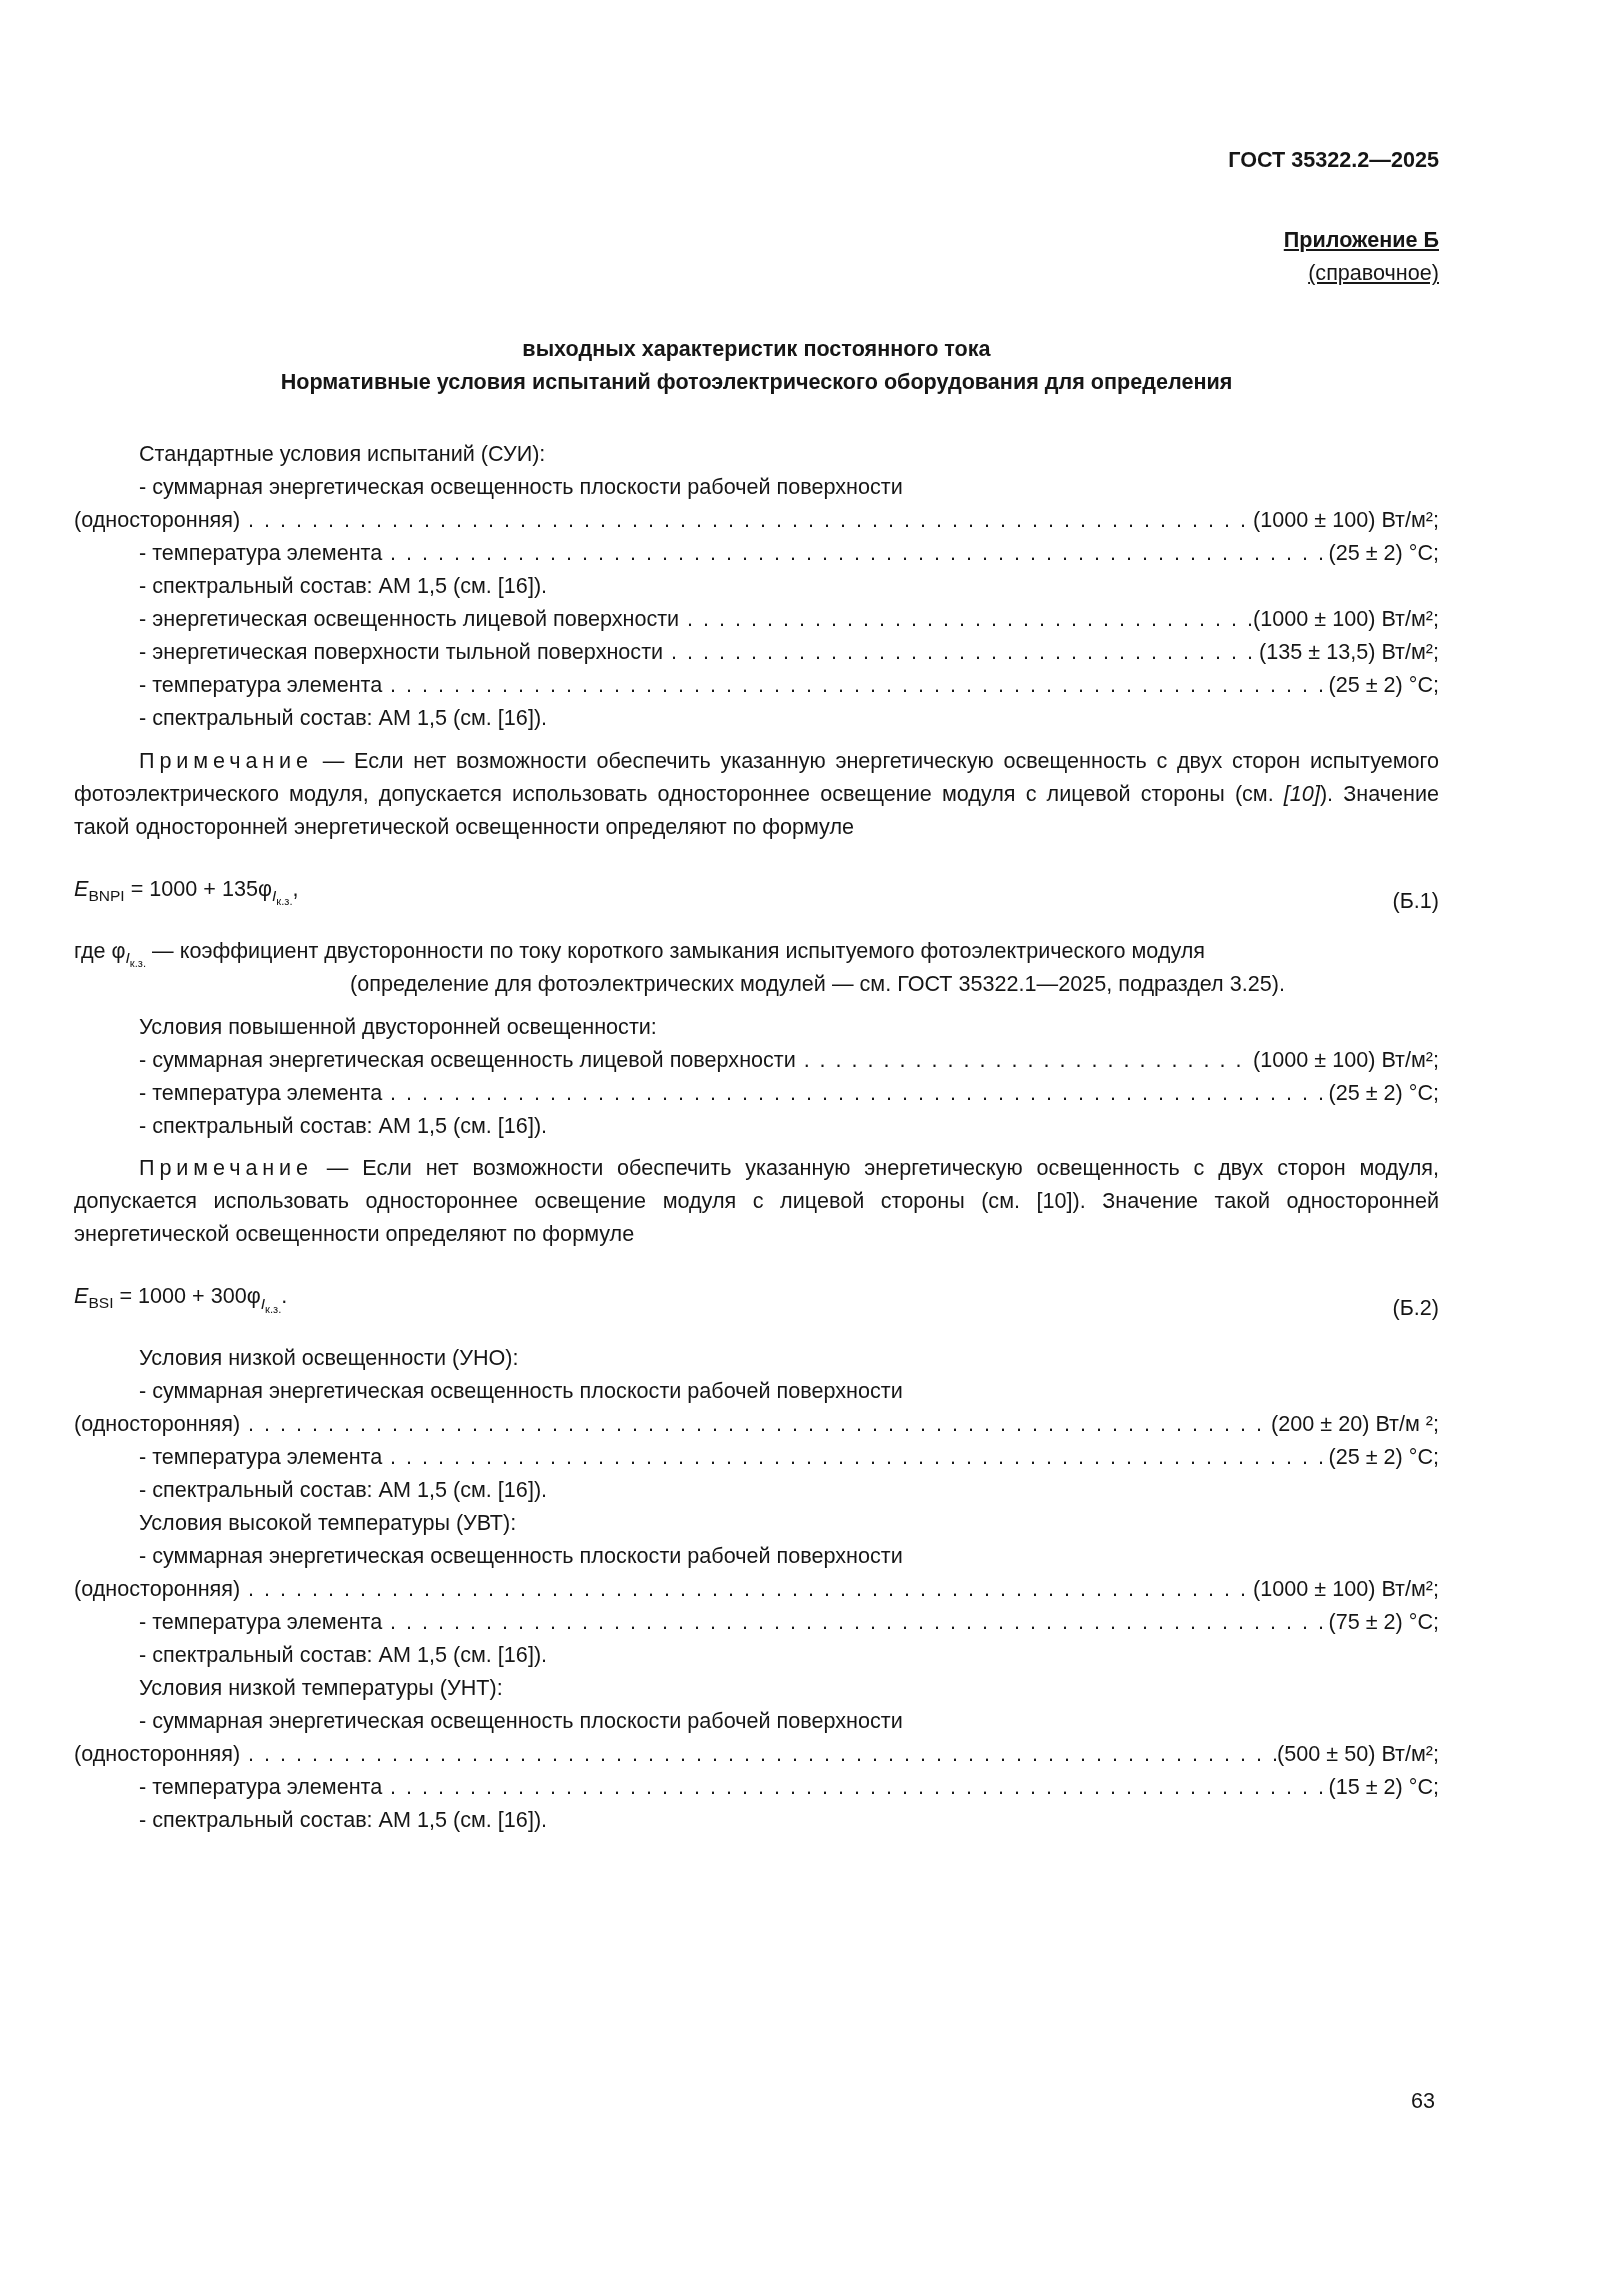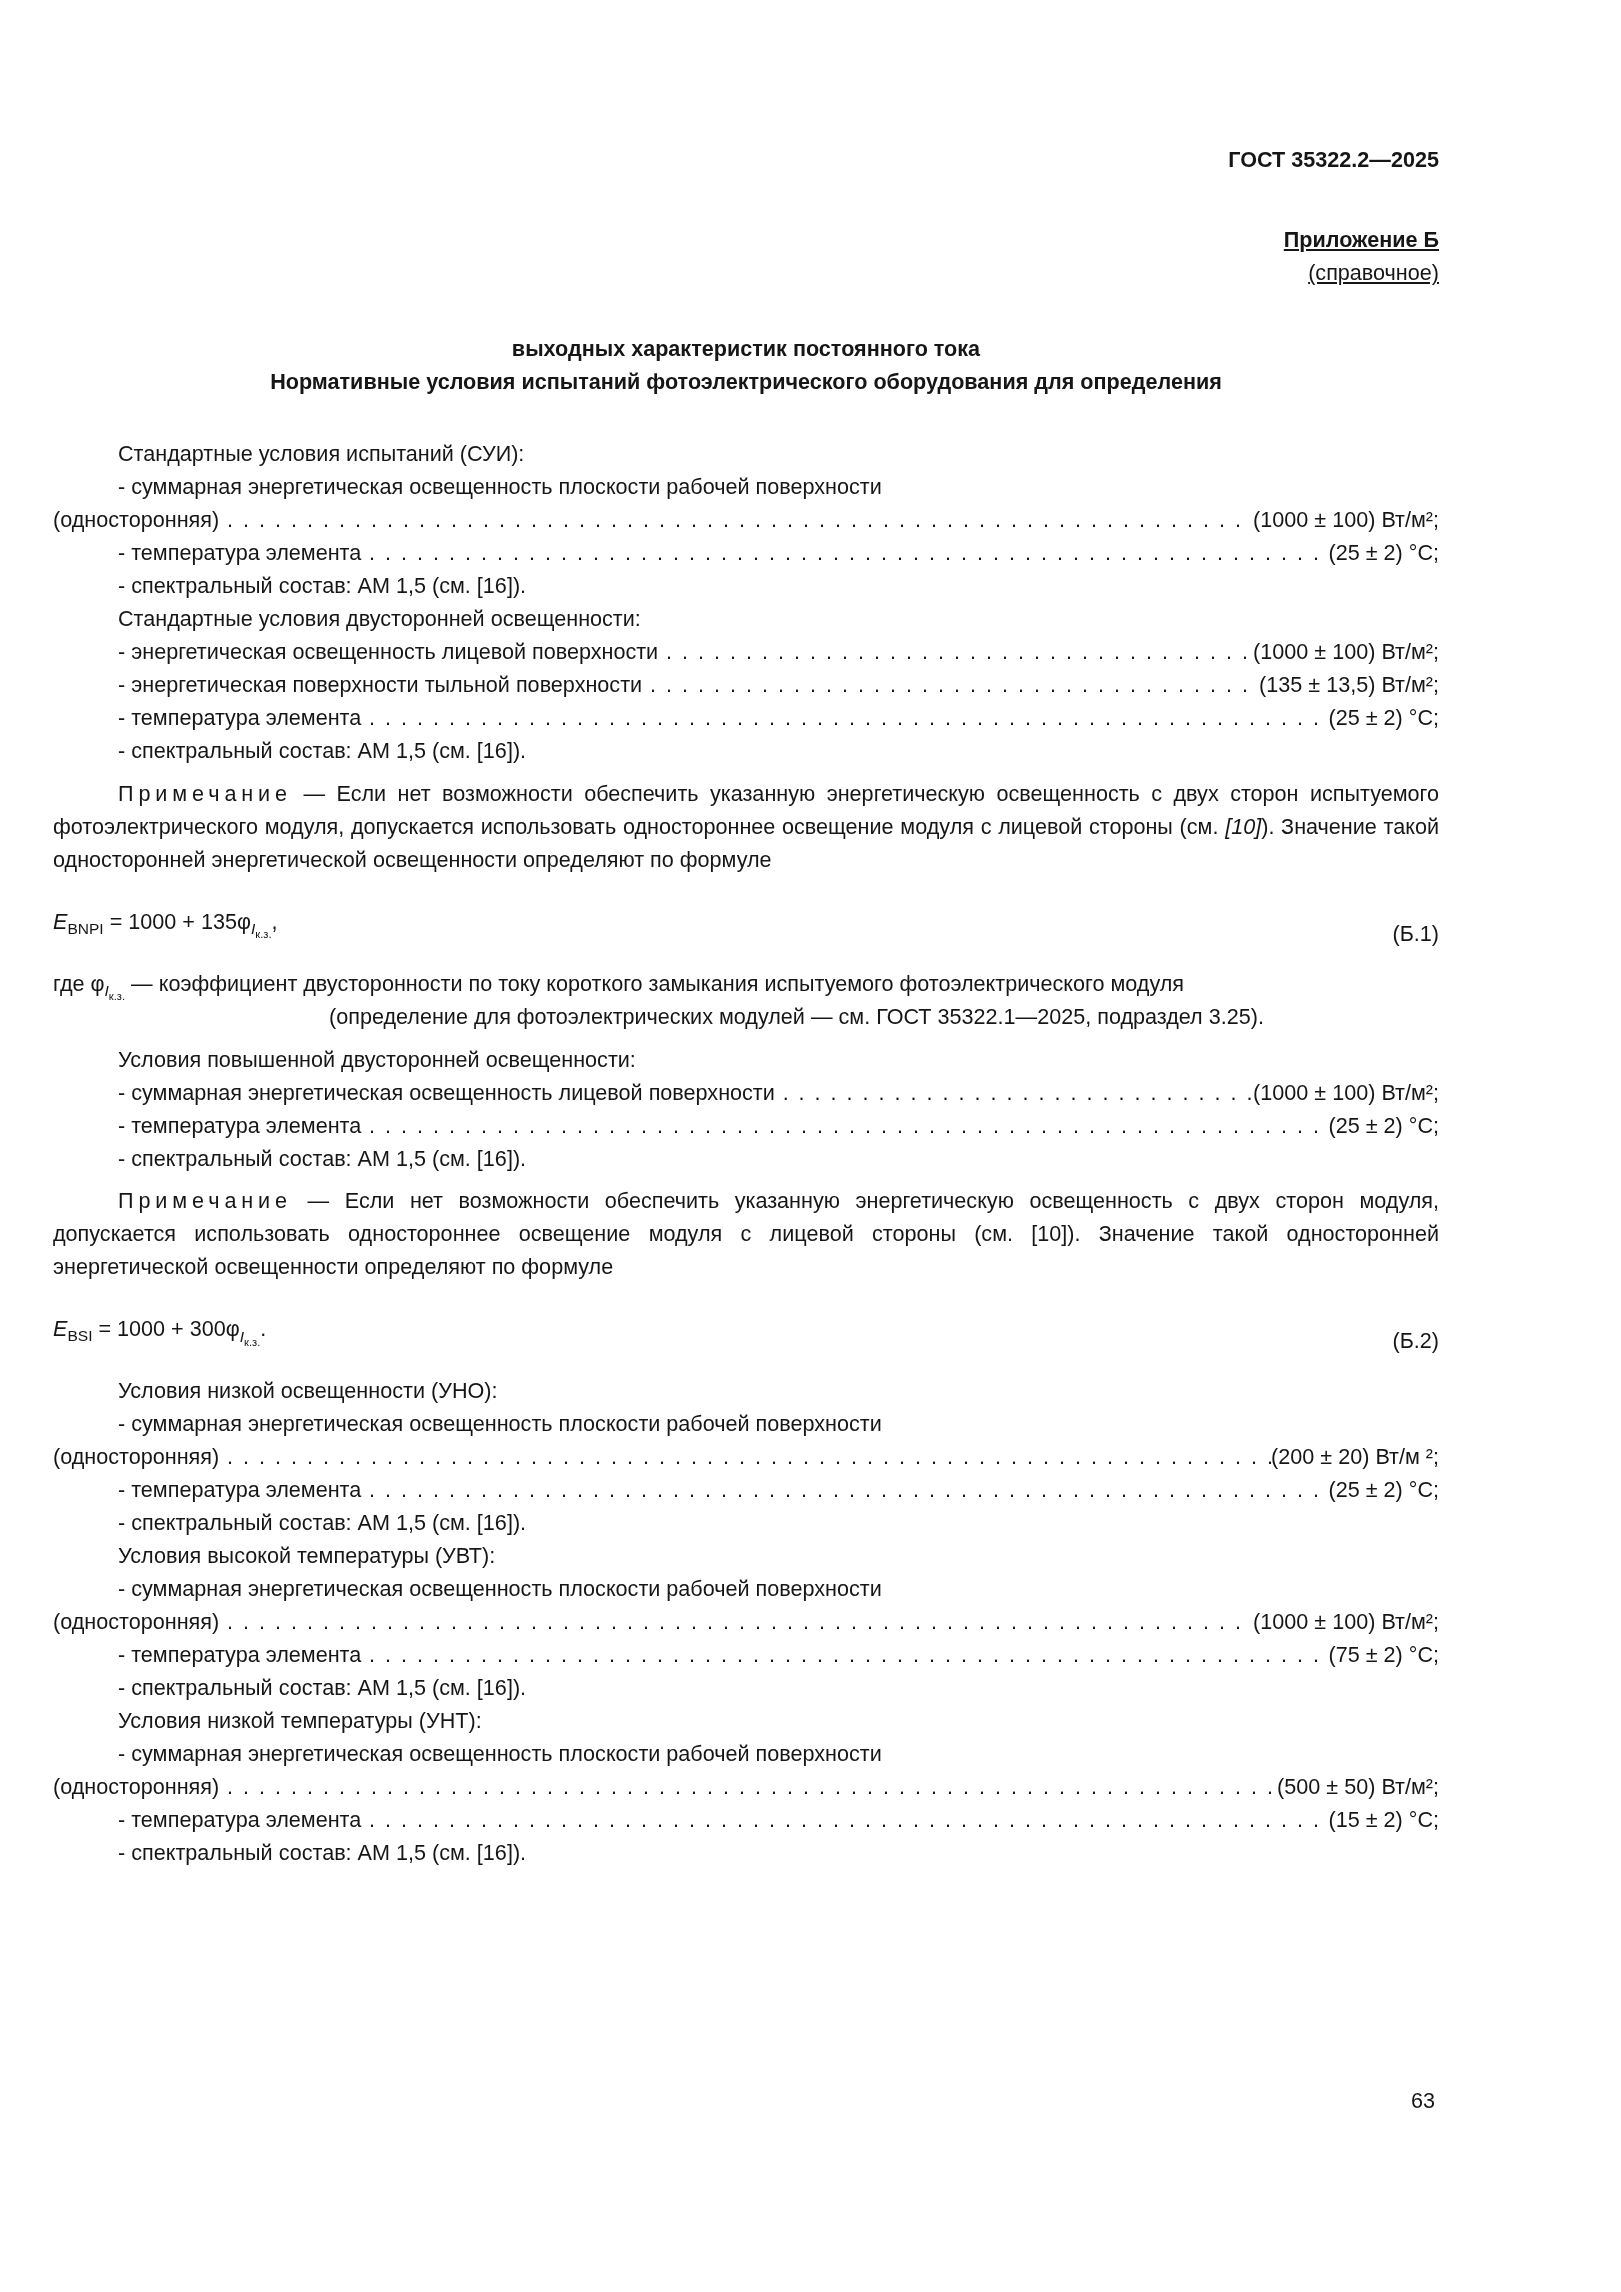--- a/index.html
+++ b/index.html
@@ -5,21 +5,21 @@
   * { margin: 0; padding: 0; box-sizing: border-box; }
   html, body { width: 1621px; height: 2293px; }
   body {
     background: #ffffff;
     color: #161616;
     font-family: "Liberation Sans", "DejaVu Sans", sans-serif;
     font-size: 21.6px;
     line-height: 33px;
     position: relative;
   }
-  .page { position: absolute; inset: 0; padding: 143px 182px 0 53px; }
+  .page { position: absolute; inset: 0; padding: 143px 182px 0 74px; }
 
   .doc-header { text-align: right; font-weight: 700; margin-bottom: 47px; }
 
   .appendix { text-align: right; margin-bottom: 43px; text-decoration: underline; }
   .appendix-label { font-weight: 700; }
 
   .title { text-align: center; font-weight: 700; margin-bottom: 39px; }
 
   .ind { padding-left: 65px; }
 
@@ -69,21 +69,20 @@
     <span class="dots"></span>
     <span class="dl-value">(1000 ± 100) Вт/м²;</span>
   </div>
   <div class="dotline">
     <span class="dl-label ind">- температура элемента</span>
     <span class="dots"></span>
     <span class="dl-value">(25 ± 2) °С;</span>
   </div>
   <div class="ind">- спектральный состав: АМ 1,5 (см. [16]).</div>
 
-  <div class="ind">Стандартные условия двусторонней освещенности:</div>
   <div class="dotline">
     <span class="dl-label ind">- энергетическая освещенность лицевой поверхности</span>
     <span class="dots"></span>
     <span class="dl-value">(1000 ± 100) Вт/м²;</span>
   </div>
   <div class="dotline">
     <span class="dl-label ind">- энергетическая поверхности тыльной поверхности</span>
     <span class="dots"></span>
     <span class="dl-value">(135 ± 13,5) Вт/м²;</span>
   </div>

